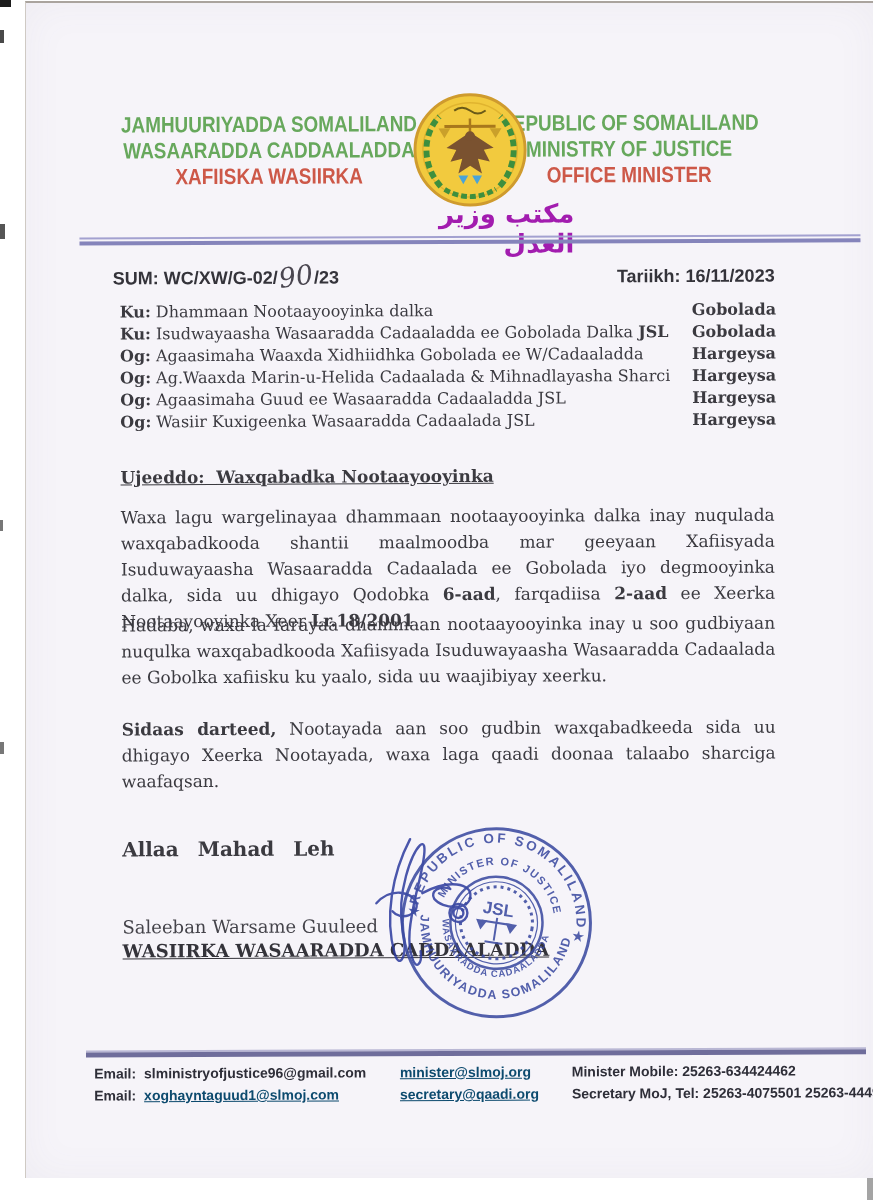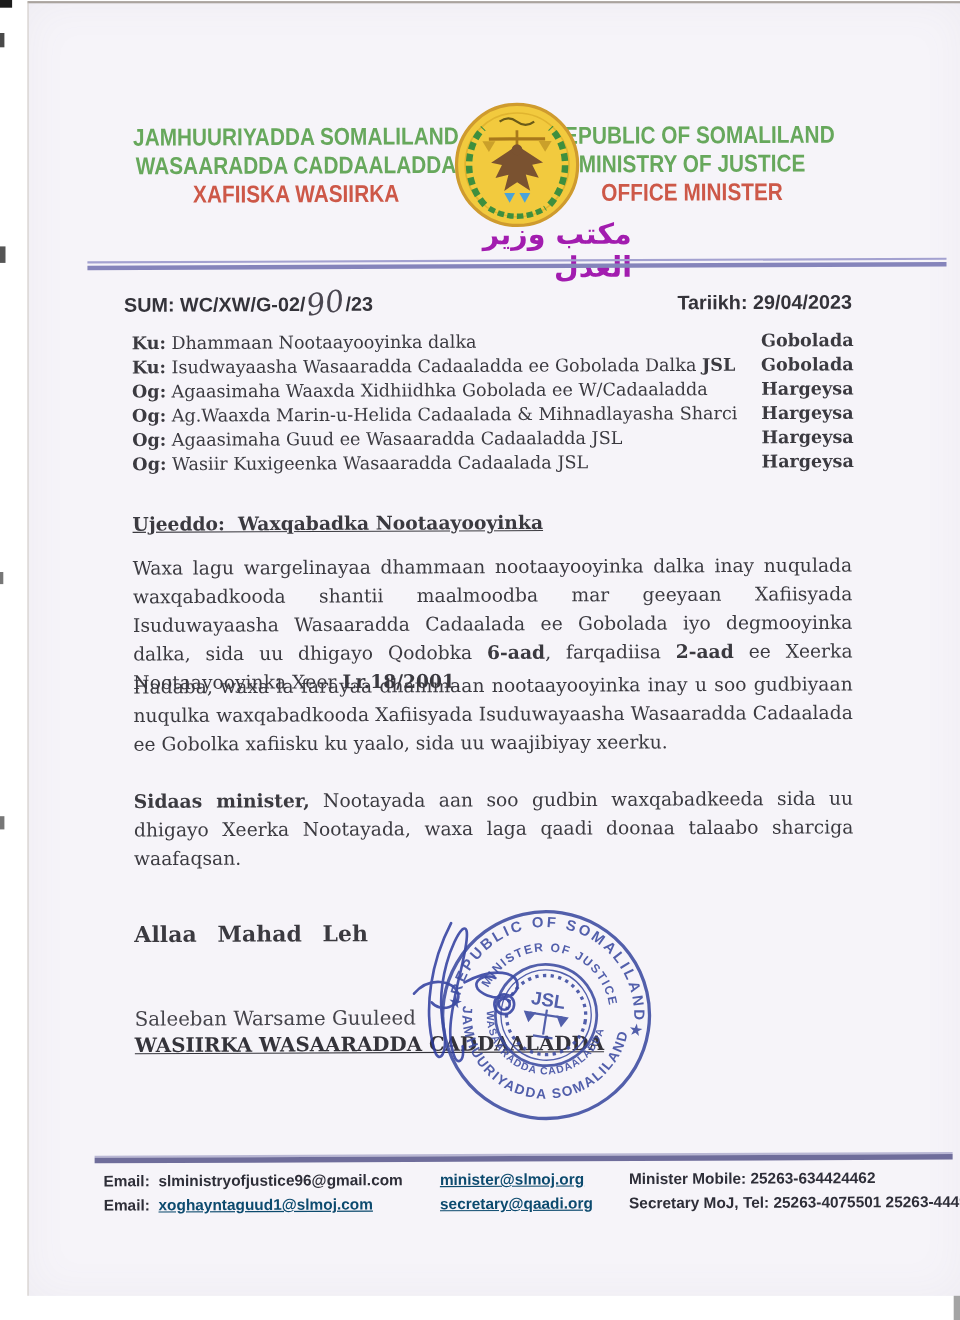--- a/index.html
+++ b/index.html
@@ -148,21 +148,21 @@
   <div class="divider">
     <div class="thin"></div>
         <div class="gap"></div>
         <div class="thick"></div>
   </div>
 
   <div class="ref-row">
     <div>
       <span>SUM: WC/XW/G-02/</span><span class="hand-number">90</span><span>/23</span>
     </div>
-    <div>Tariikh: 29/04/2023</div>
+    <div>Tariikh: 16/11/2023</div>
   </div>
 
   <div class="recipients">
     <div class="rcp-row">
       <span class="rcp-label">Ku:</span>
       <span class="rcp-text"><span>Dhammaan Nootaayooyinka dalka</span><span class="rcp-bold"></span></span>
       <span class="rcp-loc">Gobolada</span>
     </div>
     <div class="rcp-row">
       <span class="rcp-label">Ku:</span>
@@ -193,21 +193,21 @@
 
   <div class="subject">Ujeeddo:  Waxqabadka Nootaayooyinka</div>
 
   <div class="para p1">
     <span>Waxa lagu wargelinayaa dhammaan nootaayooyinka dalka inay nuqulada waxqabadkooda shantii maalmoodba mar geeyaan Xafiisyada Isuduwayaasha Wasaaradda Cadaalada ee Gobolada iyo degmooyinka dalka, sida uu dhigayo Qodobka </span><span class="b">6-aad</span><span>, farqadiisa </span><span class="b">2-aad</span><span> ee Xeerka Nootaayooyinka Xeer </span><span class="b">Lr.18/2001</span><span>.</span>
   </div>
 
   <div class="para p2">Hadaba, waxa la farayaa dhammaan nootaayooyinka inay u soo gudbiyaan nuqulka waxqabadkooda Xafiisyada Isuduwayaasha Wasaaradda Cadaalada ee Gobolka xafiisku ku yaalo, sida uu waajibiyay xeerku.</div>
 
   <div class="para p3">
-    <span class="b">Sidaas minister,</span><span> Nootayada aan soo gudbin waxqabadkeeda sida uu dhigayo Xeerka Nootayada, waxa laga qaadi doonaa talaabo sharciga waafaqsan.</span>
+    <span class="b">Sidaas darteed,</span><span> Nootayada aan soo gudbin waxqabadkeeda sida uu dhigayo Xeerka Nootayada, waxa laga qaadi doonaa talaabo sharciga waafaqsan.</span>
   </div>
 
   <div class="thanks">Allaa Mahad Leh</div>
 
   <div class="sig-name">Saleeban Warsame Guuleed</div>
   <div class="sig-title">WASIIRKA WASAARADDA CADDAALADDA</div>
 
   <svg class="signature-svg" width="180" height="160" viewBox="0 0 180 160">
     <g fill="none" stroke="#2c3a9e" stroke-width="2.4" opacity="0.85" stroke-linecap="round">
       <path d="M78,8 C60,42 52,86 62,122 C66,138 76,128 70,98 C64,60 80,22 88,14 C96,8 92,30 84,62 C77,92 74,112 80,128 C83,138 90,134 88,120"></path>

